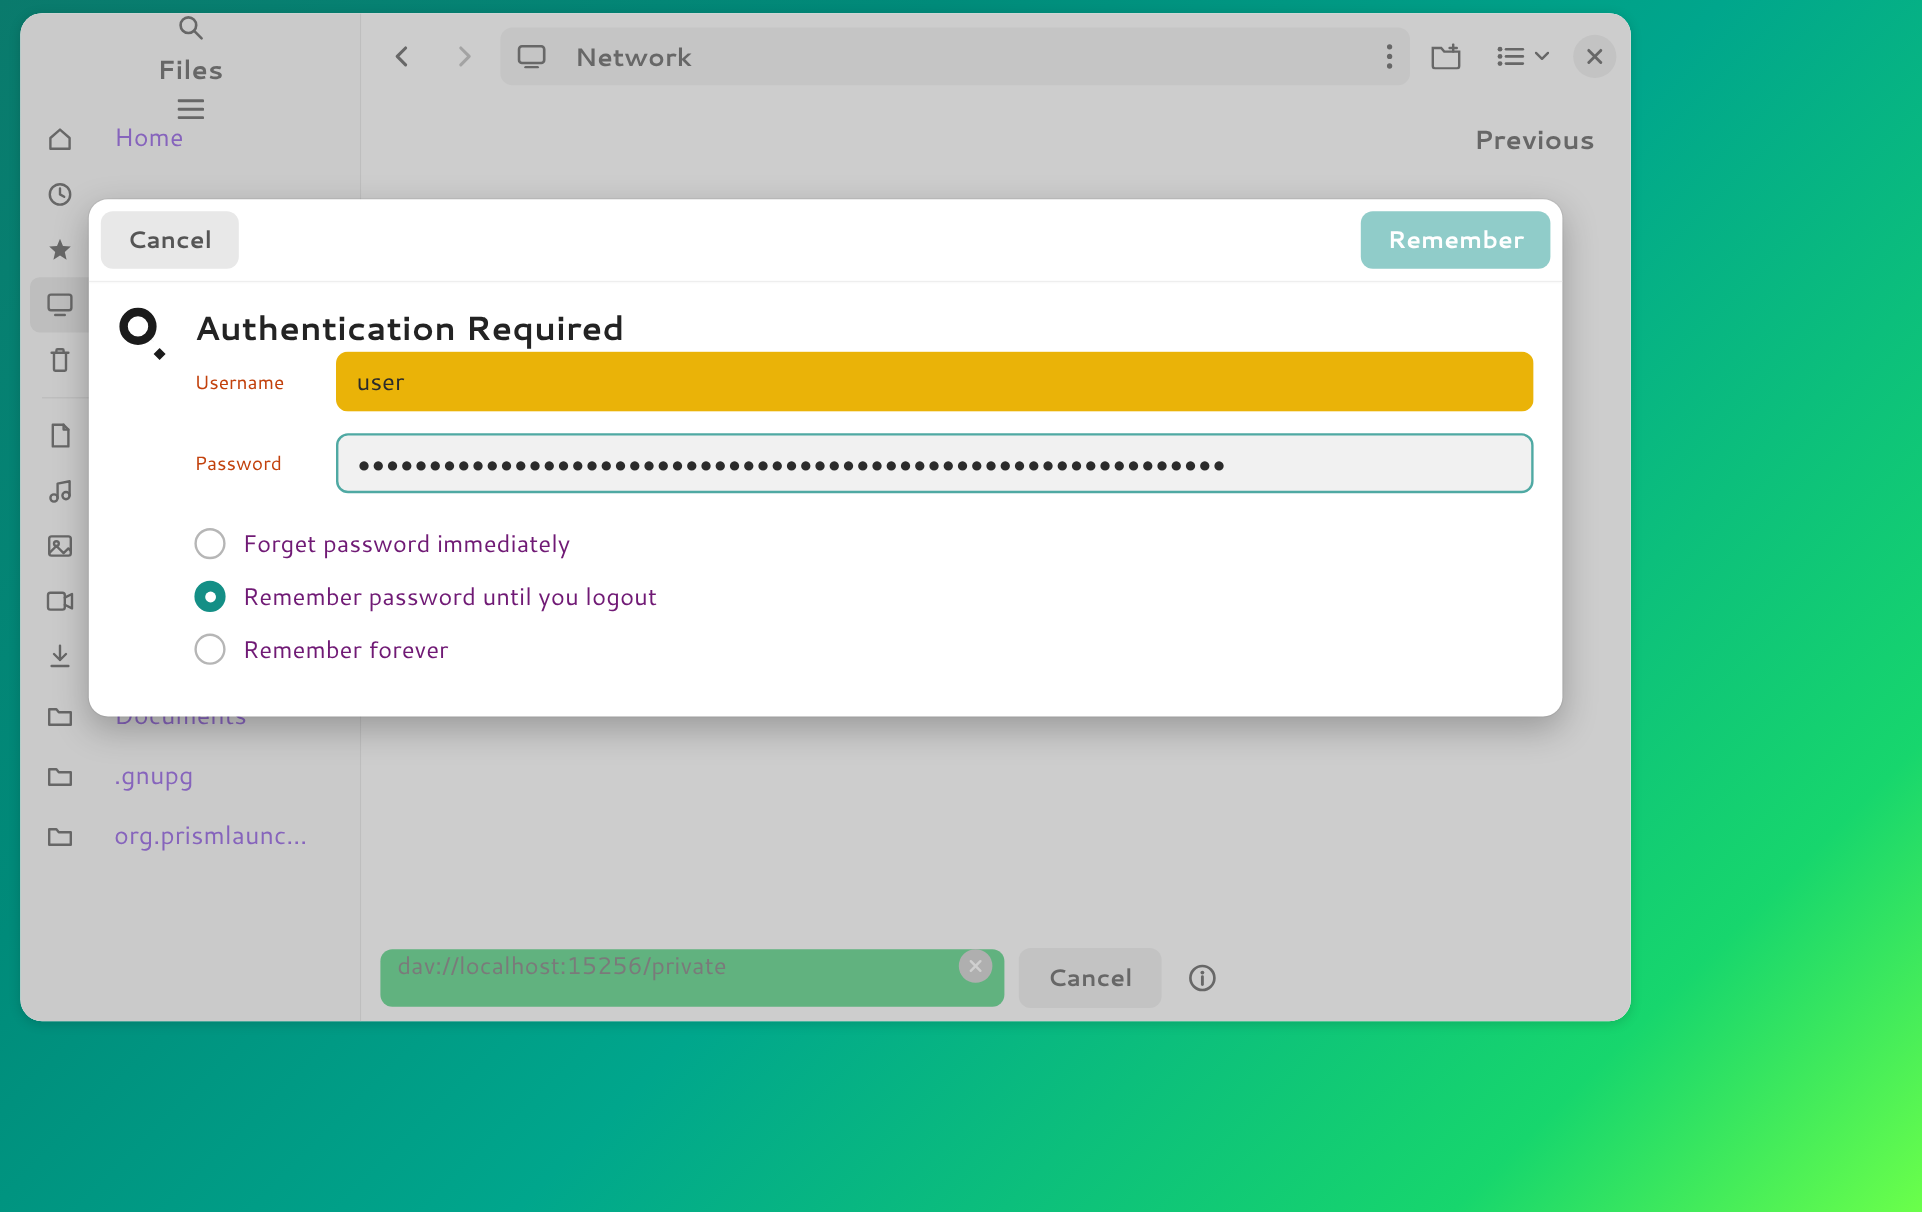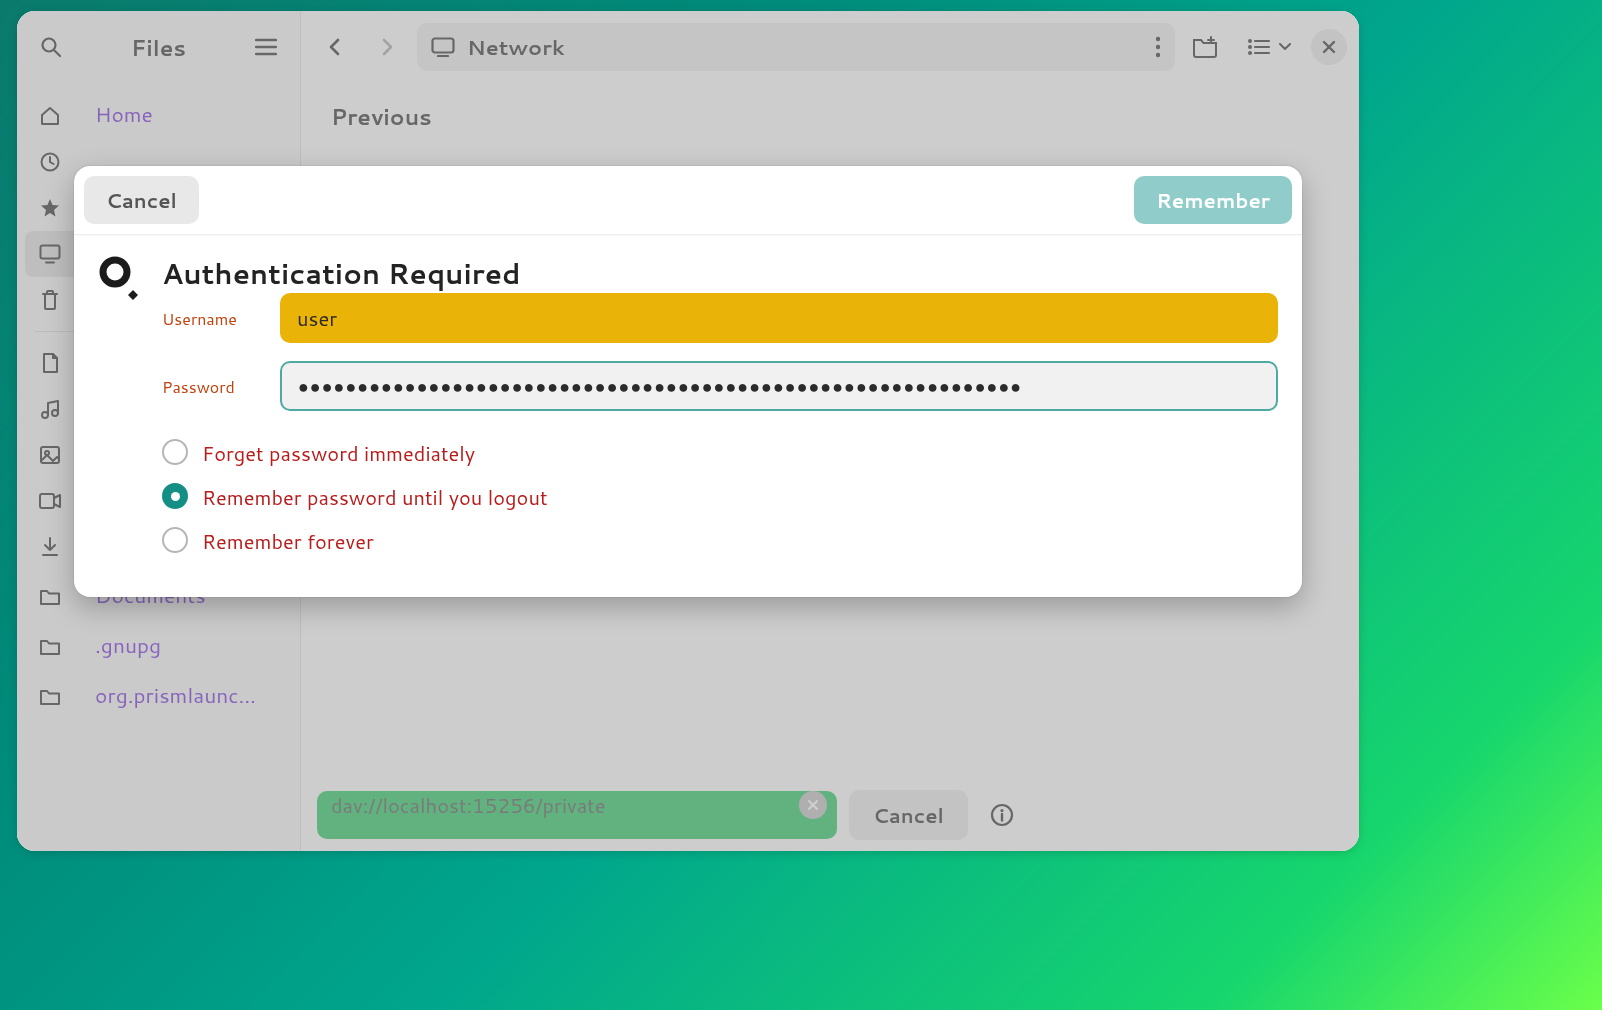--- a/index.html
+++ b/index.html
@@ -37,20 +37,21 @@
     display: flex;
     flex-direction: column;
     overflow: hidden;
   }
   .sidebar-header {
     height: 72px;
     display: flex;
     align-items: center;
     padding: 0 12px;
     gap: 8px;
+    flex-direction: column;
   }
   .icon-btn {
     width: 44px; height: 44px;
     display: flex; align-items: center; justify-content: center;
     border-radius: 8px;
     color: #2e2e2e;
   }
   .sidebar-title {
     flex: 1;
     text-align: center;
@@ -100,31 +101,32 @@
     background: #eaeaea;
     border-radius: 10px;
     display: flex;
     align-items: center;
     padding: 0 14px;
     gap: 12px;
     color: #2e2e2e;
     font-size: 21px;
     font-weight: 600;
   }
-  .loc-left { display:flex; align-items:center; gap:12px; }
+  .loc-left { display:flex; align-items:center; gap:24px; }
   .loc-spacer { flex: 1; }
   .content-area {
     flex: 1;
     padding: 18px 30px;
     position: relative;
   }
   .section-title {
     font-size: 22px;
     font-weight: 800;
     color: #2e2e2e;
+    text-align: right;
   }
 
   .bottom-bar {
     position: absolute;
     left: 0; right: 0; bottom: 0;
     height: 72px;
     display: flex;
     align-items: center;
     padding: 0 16px;
     gap: 12px;
@@ -248,24 +250,25 @@
     background: #f1f1f1;
   }
   .form-input.pw {
     letter-spacing: 1px;
     font-weight: 900;
     font-size: 18px;
   }
   .radio-group { margin-top: 20px; }
   .radio-row {
     display: flex;
+    align-items: center;
     gap: 14px;
     padding: 8px 0;
     font-size: 20px;
-    color: #b91c1c;
+    color: #701a75;
   }
   .radio {
     width: 26px; height: 26px;
     border: 2px solid #b6b6b6;
     border-radius: 50%;
     display:flex; align-items:center; justify-content:center;
     flex-shrink:0;
   }
   .radio.checked {
     border-color: #148f86;

